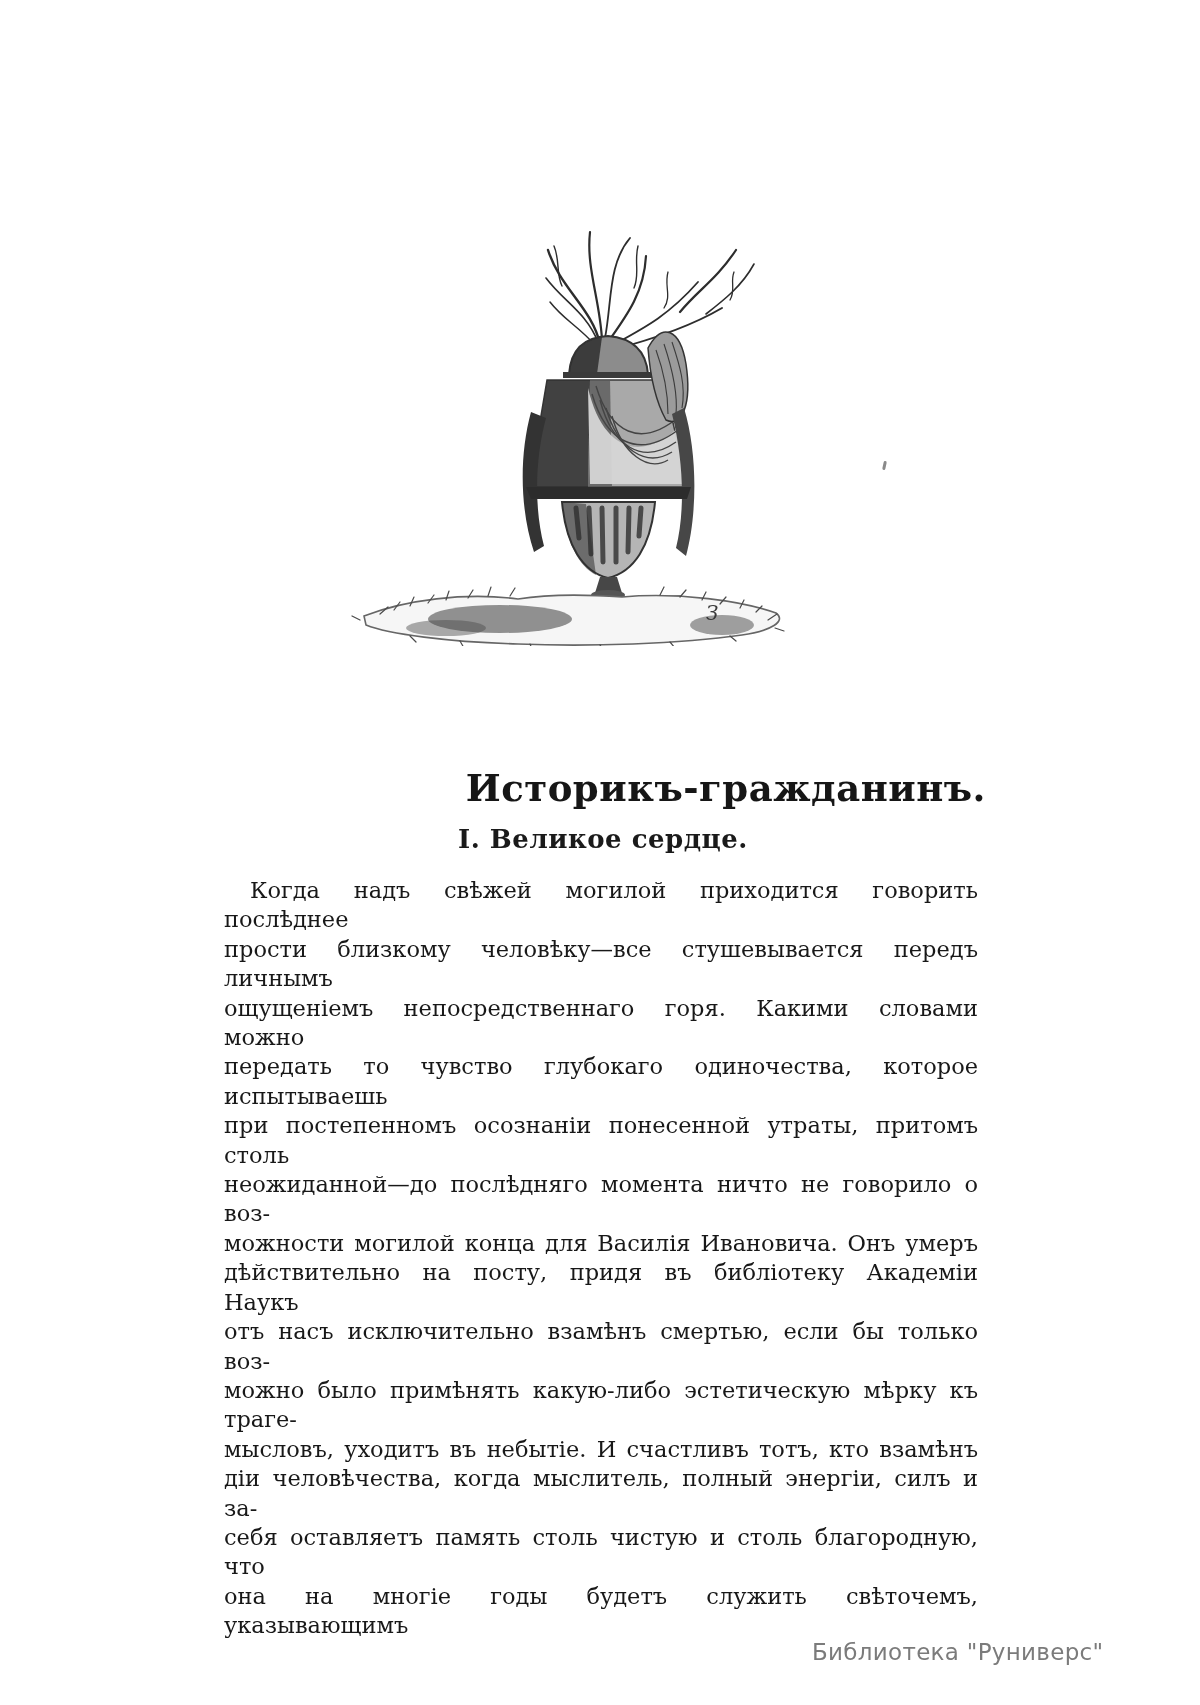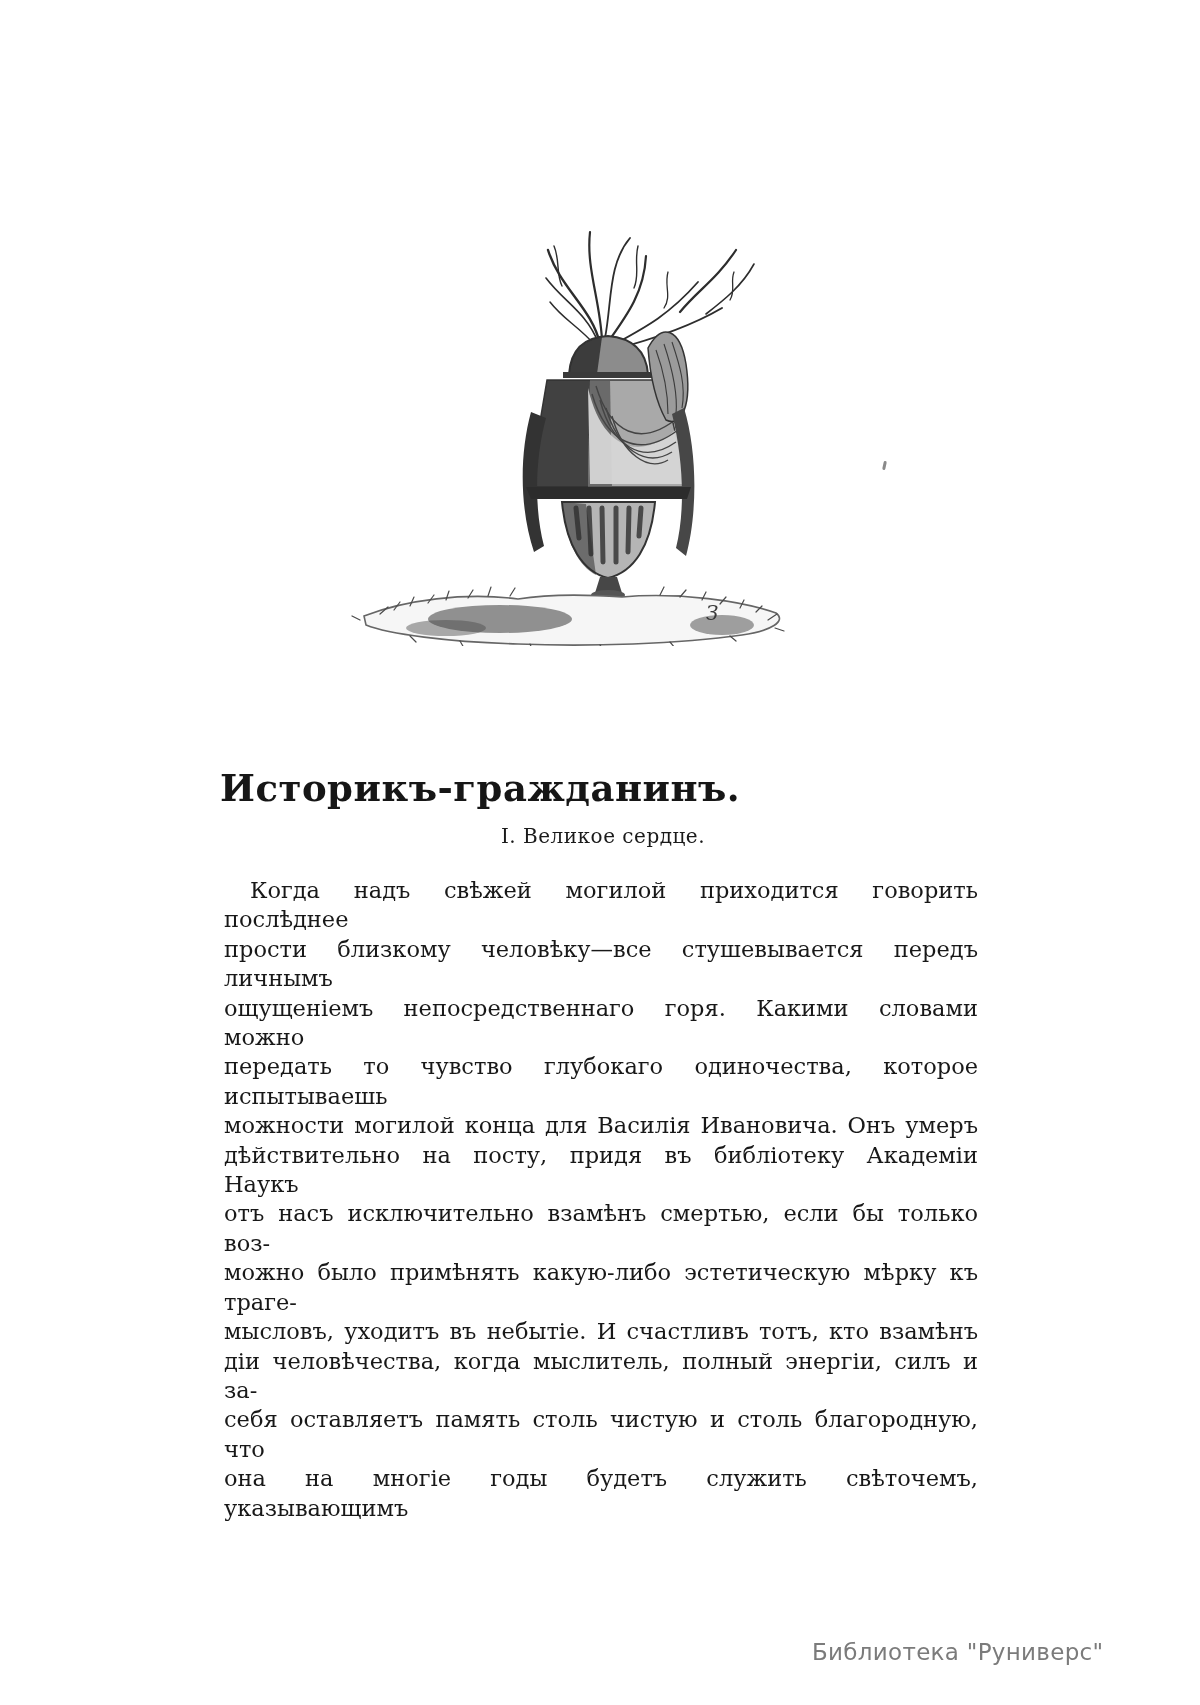--- a/index.html
+++ b/index.html
@@ -9,26 +9,26 @@
     background:#ffffff;
     font-family:"DejaVu Serif", serif;
     color:#1c1c1c;
     overflow:hidden;
   }
   .illustration{
     position:absolute;left:350px;top:216px;width:440px;height:430px;
   }
   .heading{
     position:absolute;left:220px;top:766px;width:766px;
-    text-align:left;font-weight:bold;font-size:37px;
+    text-align:right;font-weight:bold;font-size:37px;
     letter-spacing:0.5px;color:#161616;
   }
   .subheading{
     position:absolute;left:220px;top:824px;width:766px;
-    text-align:center;font-weight:normal;font-size:20px;
+    text-align:center;font-weight:bold;font-size:26px;
     letter-spacing:0.5px;color:#1a1a1a;
   }
   .bodytext{
     position:absolute;left:224px;top:876px;width:754px;
     font-size:22.5px;line-height:29.4px;word-spacing:2px;
     color:#181818;
   }
   .line{
     text-align:justify;
     text-align-last:justify;
@@ -144,20 +144,22 @@
 
   <div class="heading">Историкъ-гражданинъ.</div>
 
   <div class="subheading">I. Великое сердце.</div>
 
   <div class="bodytext">
       <div class="line indent">Когда надъ свѣжей могилой приходится говорить послѣднее</div>
       <div class="line">прости близкому человѣку—все стушевывается передъ личнымъ</div>
       <div class="line">ощущеніемъ непосредственнаго горя. Какими словами можно</div>
       <div class="line">передать то чувство глубокаго одиночества, которое испытываешь</div>
+      <div class="line">при постепенномъ осознаніи понесенной утраты, притомъ столь</div>
+      <div class="line">неожиданной—до послѣдняго момента ничто не говорило о воз-</div>
       <div class="line">можности могилой конца для Василія Ивановича. Онъ умеръ</div>
       <div class="line">дѣйствительно на посту, придя въ библіотеку Академіи Наукъ</div>
       <div class="line">отъ насъ исключительно взамѣнъ смертью, если бы только воз-</div>
       <div class="line">можно было примѣнять какую-либо эстетическую мѣрку къ траге-</div>
       <div class="line">мысловъ, уходитъ въ небытіе. И счастливъ тотъ, кто взамѣнъ</div>
       <div class="line">діи человѣчества, когда мыслитель, полный энергіи, силъ и за-</div>
       <div class="line">себя оставляетъ память столь чистую и столь благородную, что</div>
       <div class="line">она на многіе годы будетъ служить свѣточемъ, указывающимъ</div>
     </div>
 

